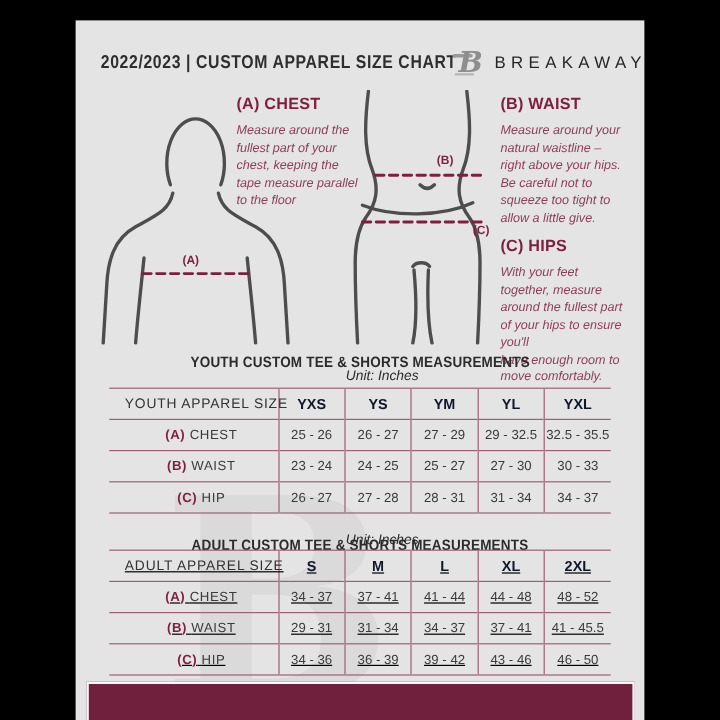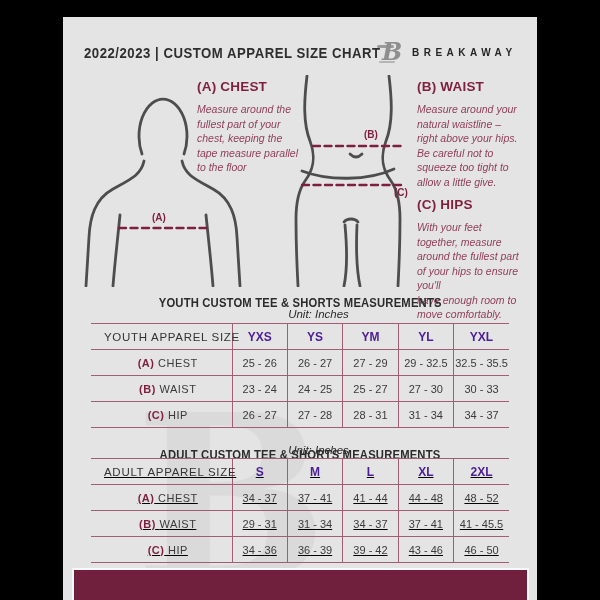--- a/index.html
+++ b/index.html
@@ -9,21 +9,21 @@
   
   .hdr-title { position:absolute; left:21px; top:27px; white-space:nowrap; }
   .hdr-title span { display:inline-block; font-size:15.5px; font-weight:bold; color:#2E2E2E;
                     letter-spacing:0.6px; transform:scaleX(0.85); transform-origin:left center; }
   .logo { position:absolute; left:314px; top:20px; display:flex; align-items:center; }
   .logo-mark { position:relative; width:26px; height:30px; }
   .logo-b { position:absolute; left:5px; top:0px; font-family:"DejaVu Serif",serif; font-style:italic;
             font-weight:bold; font-size:24px; line-height:30px; color:#8E8E8E; }
   .logo-bar { position:absolute; left:0px; top:8px; width:17px; height:2.5px; background:#9A9A9A; border-radius:2px; }
   .logo-swoosh { position:absolute; left:2px; top:24px; width:16px; height:2px; background:#B5B5B5; border-radius:2px; }
-  .brand { margin-left:9px; font-size:10px; font-weight:bold; letter-spacing:4.5px; color:#262626; }
+  .brand { margin-left:9px; font-size:14px; font-weight:normal; letter-spacing:4.5px; color:#262626; }
 
   
   .fig { position:absolute; }
   .fig path { fill:none; stroke:#4D4D4D; stroke-width:2.8; stroke-linecap:round; }
   .fig path.dash { stroke:#7E1F3E; stroke-width:2.4; stroke-dasharray:7 4.5; }
   .fig-label { position:absolute; font-size:10px; font-weight:bold; color:#7E1F3E; }
 
   .guide-block { position:absolute; width:125px; }
   .guide-block h3 { font-size:13.5px; font-weight:bold; color:#7E1F3E; letter-spacing:0.2px; }
   .guide-block p { margin-top:8px; font-size:10.5px; line-height:14.5px; font-style:italic;
@@ -36,21 +36,21 @@
   .sec-unit { position:absolute; left:0; width:474px; text-align:center; font-size:11.5px;
               font-style:italic; color:#2B2B2B;padding-left:37px; }
 
   
   table.size { position:absolute; left:28px; width:418px; border-collapse:collapse; table-layout:fixed; }
   table.size col.lbl { width:141px; }
   table.size th, table.size td { height:26px; padding:0; text-align:center; white-space:nowrap;
       font-size:11px; color:#3A3A3A; border-top:1.5px solid #A05E73; }
   table.size tr:last-child td { border-bottom:1.5px solid #A05E73; }
   table.size th + th, table.size td + td { border-left:1.4px solid #A05E73; }
-  table.size th { font-size:12px; font-weight:bold; color:#4c1d95; }
+  table.size th { font-size:12px; font-weight:bold; color:#0f172a; }
   table.size th.lbl { font-weight:normal; font-size:11.5px; letter-spacing:0.7px; color:#333; }
   .lbl { text-align:right; padding-left:13px !important; }
   td.lbl { letter-spacing:0.5px; font-size:11.5px; }
   td.lbl .pfx { font-weight:bold; color:#7E1F3E; }
 
   .watermark { position:absolute; left:72px; top:368px; font-family:"DejaVu Serif",serif; font-weight:bold;
                font-size:228px; line-height:228px; color:#DADADB; }
 
   .bottom-bar { position:absolute; left:9px; top:551px; width:457px; height:41px;
                 background:#701F3C; border:2px solid #FAFAFA; }

